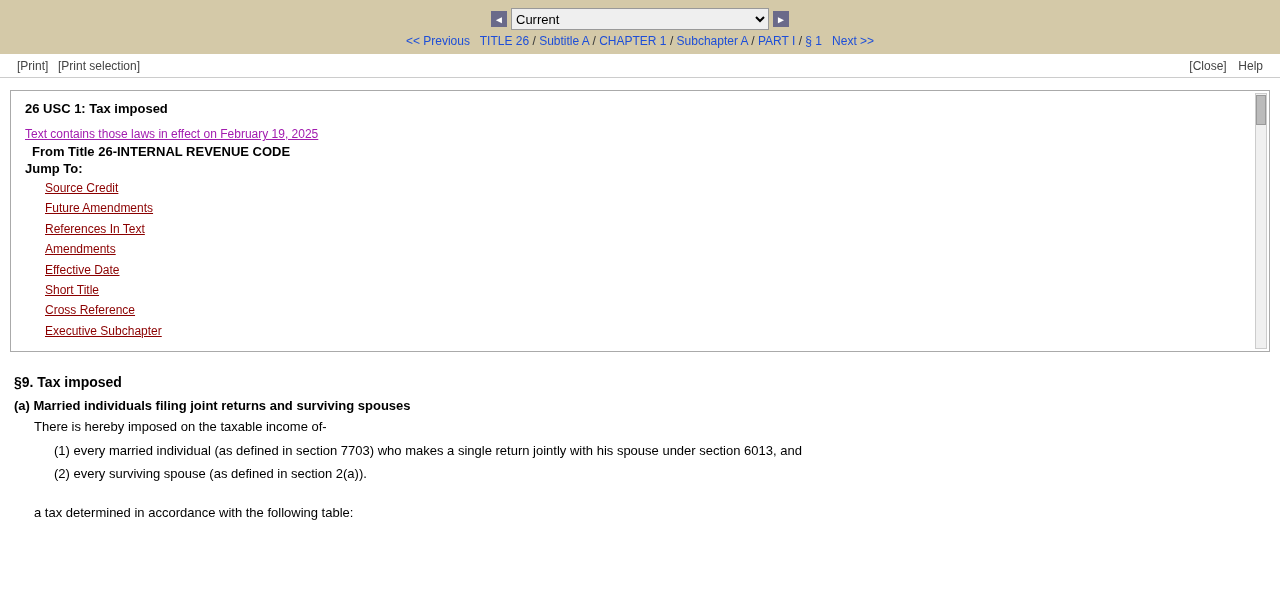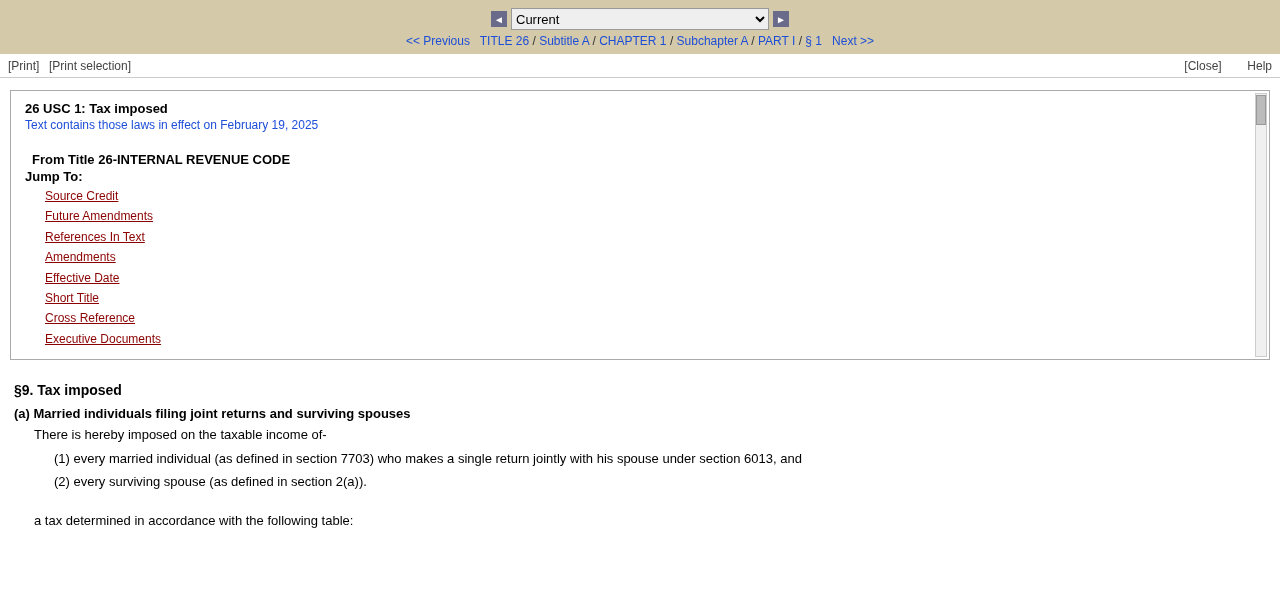--- a/index.html
+++ b/index.html
@@ -44,49 +44,50 @@
     #breadcrumb a {
       color: #1d4ed8;
       text-decoration: none;
     }
 
     
     #toolbar {
       display: flex;
       justify-content: space-between;
       align-items: center;
-      padding: 4px 8px;
+      padding: 4px 17px;
       border-bottom: 1px solid #ccc;
       background: #fff;
     }
     #toolbar-left a, #toolbar-right a {
       color: #444;
       text-decoration: none;
       font-size: 12px;
       margin-right: 6px;
     }
-    #toolbar-right a { margin-right: 0; margin-left: 22px; }
+    #toolbar-right a { margin-right: 0; margin-left: 8px; }
 
     
     #info-box {
       border: 1px solid #aaa;
       margin: 12px 10px;
       padding: 10px 14px;
       background: #fff;
       position: relative;
     }
     #info-box h2 {
       font-size: 13px;
       font-weight: bold;
-      margin-bottom: 2px;
+      margin-bottom: 11px;
     }
     #info-box .subtext {
       font-size: 12px;
-      margin-bottom: 20px;
-      color: #1d4ed8;
+      margin-bottom: 3px;
+      color: #a21caf;
+      text-decoration: underline;
     }
     #info-box .from-title {
       font-weight: bold;
       font-size: 13px;
       margin-bottom: 2px;
       padding-left: 7px;
     }
     #info-box .hierarchy {
       margin-left: 20px;
       font-size: 12px;
@@ -193,21 +194,21 @@
   <div class="from-title">From Title 26-INTERNAL REVENUE CODE</div>
   <div class="jump-to-label">Jump To:</div>
   <div class="jump-links">
     <a href="#">Source Credit</a>
     <a href="#">Future Amendments</a>
     <a href="#">References In Text</a>
     <a href="#">Amendments</a>
     <a href="#">Effective Date</a>
     <a href="#">Short Title</a>
     <a href="#">Cross Reference</a>
-    <a href="#">Executive Documents</a>
+    <a href="#">Executive Subchapter</a>
   </div>
   <div class="scrollbar-track">
     <div class="scrollbar-thumb"></div>
   </div>
 </div>
 
 <div id="main-content">
   <h3>§9. Tax imposed</h3>
   <h4>(a) Married individuals filing joint returns and surviving spouses</h4>
   <p class="indent1">There is hereby imposed on the taxable income of-</p>

